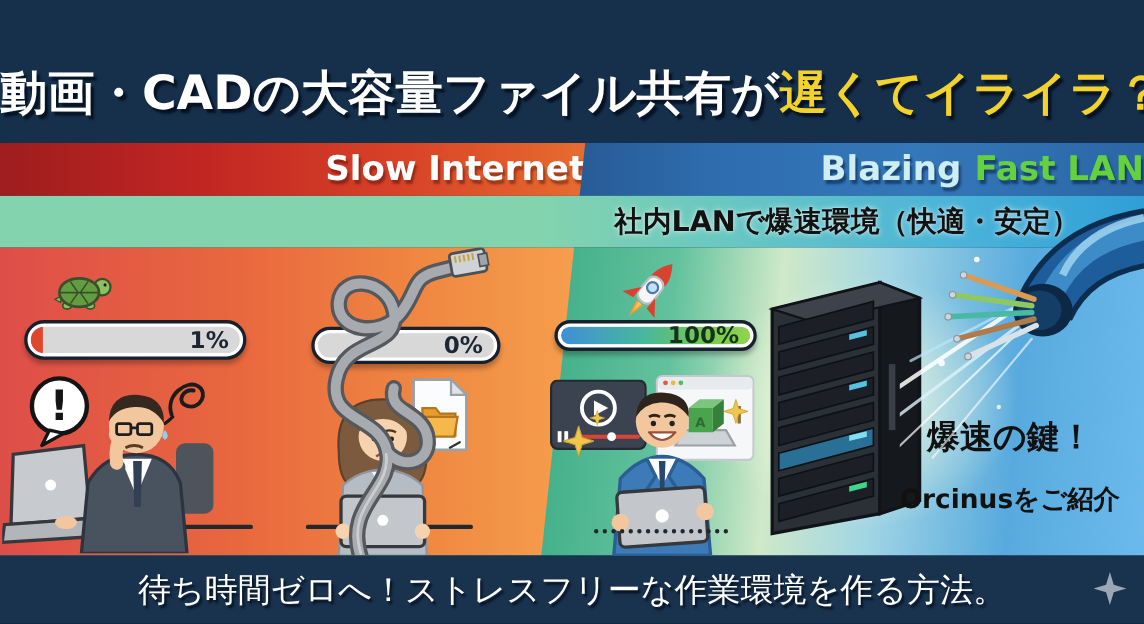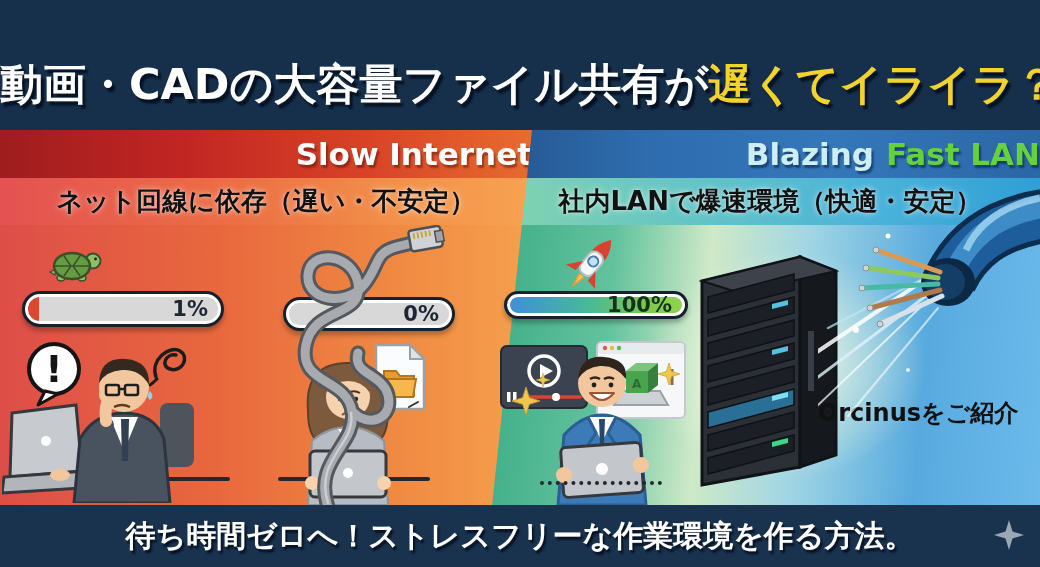--- a/index.html
+++ b/index.html
@@ -42,21 +42,21 @@
   .desk-line{position:absolute;height:4px;background:#23282e;border-radius:2px;z-index:2;}
   .dotted-line{position:absolute;height:0;border-top:4px dotted #23282e;z-index:2;}
   .glow{position:absolute;left:590px;top:-20px;width:390px;height:320px;z-index:0;
         background:radial-gradient(closest-side,rgba(242,250,226,.95),rgba(242,250,226,0) 72%);}
   .callout{position:absolute;left:800px;top:152px;width:236px;text-align:center;z-index:2;color:#111;}
   .callout .c1{font-size:30px;font-weight:800;white-space:nowrap;}
   .callout .c2{font-size:24px;font-weight:800;white-space:nowrap;margin-top:20px;}
   
   .footer{position:absolute;top:505px;left:0;width:100%;height:62px;background:#19324e;
           display:flex;align-items:center;justify-content:center;}
-  .footer-text{font-size:30px;font-weight:700;color:#fff;white-space:nowrap;
+  .footer-text{font-size:30px;font-weight:400;color:#fff;white-space:nowrap;
                text-shadow:2px 3px 2px rgba(4,14,30,.9);text-align:right;}
   .footer-star{position:absolute;right:16px;top:15px;}
   .z1{z-index:1}.z2{z-index:2}.z3{z-index:3}.z4{z-index:4}
 </style>
 </head>
 <body>
 
 <div class="poster">
 
   <div class="title"><span>動画・CADの大容量ファイル共有が</span><span class="hl">遅くてイライラ？</span></div>
@@ -191,33 +191,31 @@
           <polygon points="15,0 18.5,11.5 30,15 18.5,18.5 15,30 11.5,18.5 0,15 11.5,11.5" fill="#f0c74c" stroke="#caa032" stroke-width="1"></polygon>
         </svg>
         <svg class="icon z3" style="left:536px;top:148px" width="14" height="14" viewBox="0 0 30 30">
           <polygon points="15,0 18.5,11.5 30,15 18.5,18.5 15,30 11.5,18.5 0,15 11.5,11.5" fill="#f0c74c" stroke="#caa032" stroke-width="1"></polygon>
         </svg>
         <svg class="icon z3" style="left:658px;top:138px" width="22" height="22" viewBox="0 0 30 30">
           <polygon points="15,0 18.5,11.5 30,15 18.5,18.5 15,30 11.5,18.5 0,15 11.5,11.5" fill="#f0c74c" stroke="#caa032" stroke-width="1"></polygon>
         </svg>
 
         <div class="callout">
+          <div class="c1">爆速の鍵！</div>
           <div class="c2">Orcinusをご紹介</div>
         </div>
 
         <div class="dotted-line" style="left:540px;top:256px;width:122px"></div>
       </div>
     </div>
 
     <div class="half slow-half">
       <div class="row-header">
         <span class="h-label">Slow Internet</span>
-      </div>
-      <div class="row-sub">
-        <span class="s-label">ネット回線に依存（遅い・不安定）</span>
       </div>
       <div class="row-content">
 
         <svg class="icon z2" style="left:48px;top:14px" width="56" height="48" viewBox="0 0 54 48">
           <ellipse cx="12" cy="39" rx="4" ry="3" fill="#8cc063" stroke="#39512a" stroke-width="1.5"></ellipse>
           <ellipse cx="33" cy="39" rx="4" ry="3" fill="#8cc063" stroke="#39512a" stroke-width="1.5"></ellipse>
           <path d="M7 30 l-6 3 5 3 z" fill="#8cc063" stroke="#39512a" stroke-width="1.2"></path>
           <circle cx="44" cy="22" r="7.5" fill="#8cc063" stroke="#39512a" stroke-width="2"></circle>
           <ellipse cx="23" cy="27" rx="18" ry="13" fill="#649c42" stroke="#39512a" stroke-width="2.5"></ellipse>
           <path d="M6 27 h34 M15 17 l7 10 M31 17 l-7 10 M15 37 l7 -10 M31 37 l-7 -10" stroke="#39512a" stroke-width="1.5" fill="none"></path>

